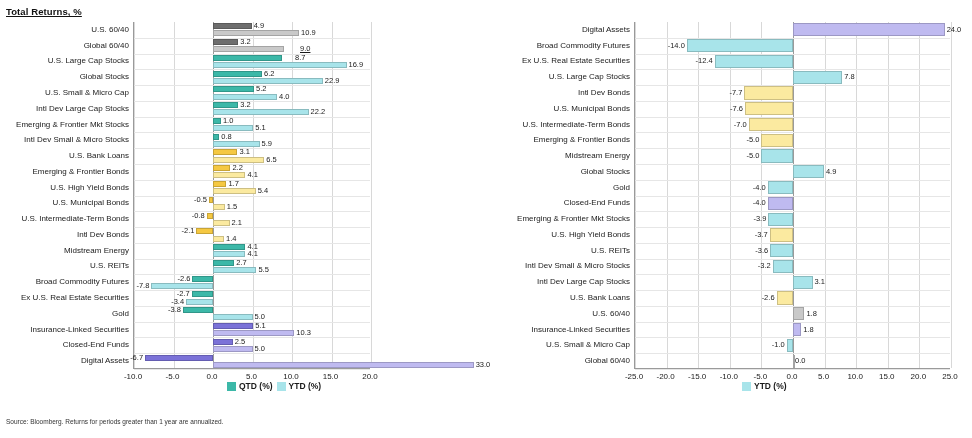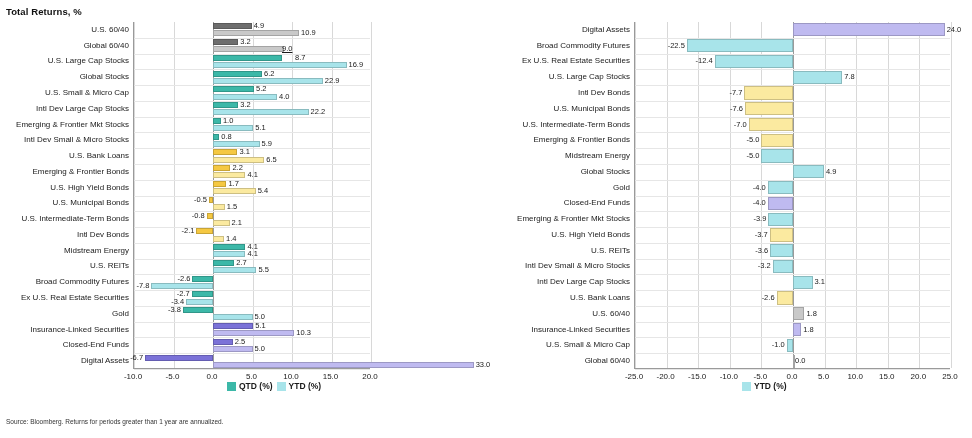--- a/index.html
+++ b/index.html
@@ -103,40 +103,40 @@
     color: #333;
     white-space: nowrap;
   }
 </style>
 </head>
 <body>
 
 <div class="page">
 
   <div class="panel panel-left">
-    <div class="panel-title" style="left:6px; top:6px;">Total Returns, %</div>
+    <div class="panel-title" style="left:6px; top:6px;text-decoration:underline;">Total Returns, %</div>
     <div class="chart" id="leftChart" style="left:133px; top:22px; width:237px; height:347px;">
       <div class="plot" id="leftPlot">
           <div class="gridline" style="left: 0px;"></div>
           <div class="gridline" style="left: 39.5px;"></div>
           <div class="zeroline" style="left: 79px;"></div>
           <div class="gridline" style="left: 118.5px;"></div>
           <div class="gridline" style="left: 158px;"></div>
           <div class="gridline" style="left: 197.5px;"></div>
           <div class="gridline" style="left: 237px;"></div>
           <div class="rowline" style="top: 15.7727px;"></div>
           <div class="bar" style="left: 79px; top: 1.3px; width: 38.71px; height: 5.98636px; background: rgb(110, 110, 110);"></div>
           <div class="val" style="top: 0.293182px; left: 119.71px;">4.9</div>
           <div class="bar" style="left: 79px; top: 8.48636px; width: 86.11px; height: 5.98636px; background: rgb(201, 201, 201);"></div>
           <div class="val" style="top: 7.47955px; left: 167.11px;">10.9</div>
           <div class="rowline" style="top: 31.5455px;"></div>
           <div class="bar" style="left: 79px; top: 17.0727px; width: 25.28px; height: 5.98636px; background: rgb(110, 110, 110);"></div>
           <div class="val" style="top: 16.0659px; left: 106.28px;">3.2</div>
           <div class="bar" style="left: 79px; top: 24.2591px; width: 71.1px; height: 5.98636px; background: rgb(201, 201, 201);"></div>
-          <div class="val" style="top: 23.2523px; left: 148px; text-decoration: underline;">9.0</div>
+          <div class="val" style="top: 23.2523px; left: 166px; text-decoration: underline;">9.0</div>
           <div class="rowline" style="top: 47.3182px;"></div>
           <div class="bar" style="left: 79px; top: 32.8455px; width: 68.73px; height: 5.98636px; background: rgb(60, 184, 168);"></div>
           <div class="val" style="top: 31.8386px; left: 161px;">8.7</div>
           <div class="bar" style="left: 79px; top: 40.0318px; width: 133.51px; height: 5.98636px; background: rgb(168, 228, 234);"></div>
           <div class="val" style="top: 39.025px; left: 214.51px;">16.9</div>
           <div class="rowline" style="top: 63.0909px;"></div>
           <div class="bar" style="left: 79px; top: 48.6182px; width: 48.98px; height: 5.98636px; background: rgb(60, 184, 168);"></div>
           <div class="val" style="top: 47.6114px; left: 129.98px;">6.2</div>
           <div class="bar" style="left: 79px; top: 55.8045px; width: 109.81px; height: 5.98636px; background: rgb(168, 228, 234);"></div>
           <div class="val" style="top: 54.7977px; left: 190.81px;">22.9</div>
@@ -289,21 +289,21 @@
           <div class="gridline" style="left: 189.6px;"></div>
           <div class="gridline" style="left: 221.2px;"></div>
           <div class="gridline" style="left: 252.8px;"></div>
           <div class="gridline" style="left: 284.4px;"></div>
           <div class="gridline" style="left: 316px;"></div>
           <div class="rowline" style="top: 15.7727px;"></div>
           <div class="bar" style="left: 158px; top: 1.3px; width: 151.68px; height: 13.1727px; background: rgb(191, 186, 240);"></div>
           <div class="val" style="top: 3.88636px; left: 311.68px;">24.0</div>
           <div class="rowline" style="top: 31.5455px;"></div>
           <div class="bar" style="left: 51.824px; top: 17.0727px; width: 106.176px; height: 13.1727px; background: rgb(168, 228, 234);"></div>
-          <div class="val" style="top: 19.6591px; left: 27.824px; width: 22px; text-align: right;">-22.5</div>
+          <div class="val" style="top: 19.6591px; left: 27.824px; width: 22px; text-align: right;">-14.0</div>
           <div class="rowline" style="top: 47.3182px;"></div>
           <div class="bar" style="left: 79.632px; top: 32.8455px; width: 78.368px; height: 13.1727px; background: rgb(168, 228, 234);"></div>
           <div class="val" style="top: 35.4318px; left: 55.632px; width: 22px; text-align: right;">-12.4</div>
           <div class="rowline" style="top: 63.0909px;"></div>
           <div class="bar" style="left: 158px; top: 48.6182px; width: 49.296px; height: 13.1727px; background: rgb(168, 228, 234);"></div>
           <div class="val" style="top: 51.2045px; left: 209.296px;">7.8</div>
           <div class="rowline" style="top: 78.8636px;"></div>
           <div class="bar" style="left: 109.336px; top: 64.3909px; width: 48.664px; height: 13.1727px; background: rgb(251, 234, 160);"></div>
           <div class="val" style="top: 66.9773px; left: 85.336px; width: 22px; text-align: right;">-7.7</div>
           <div class="rowline" style="top: 94.6364px;"></div>

